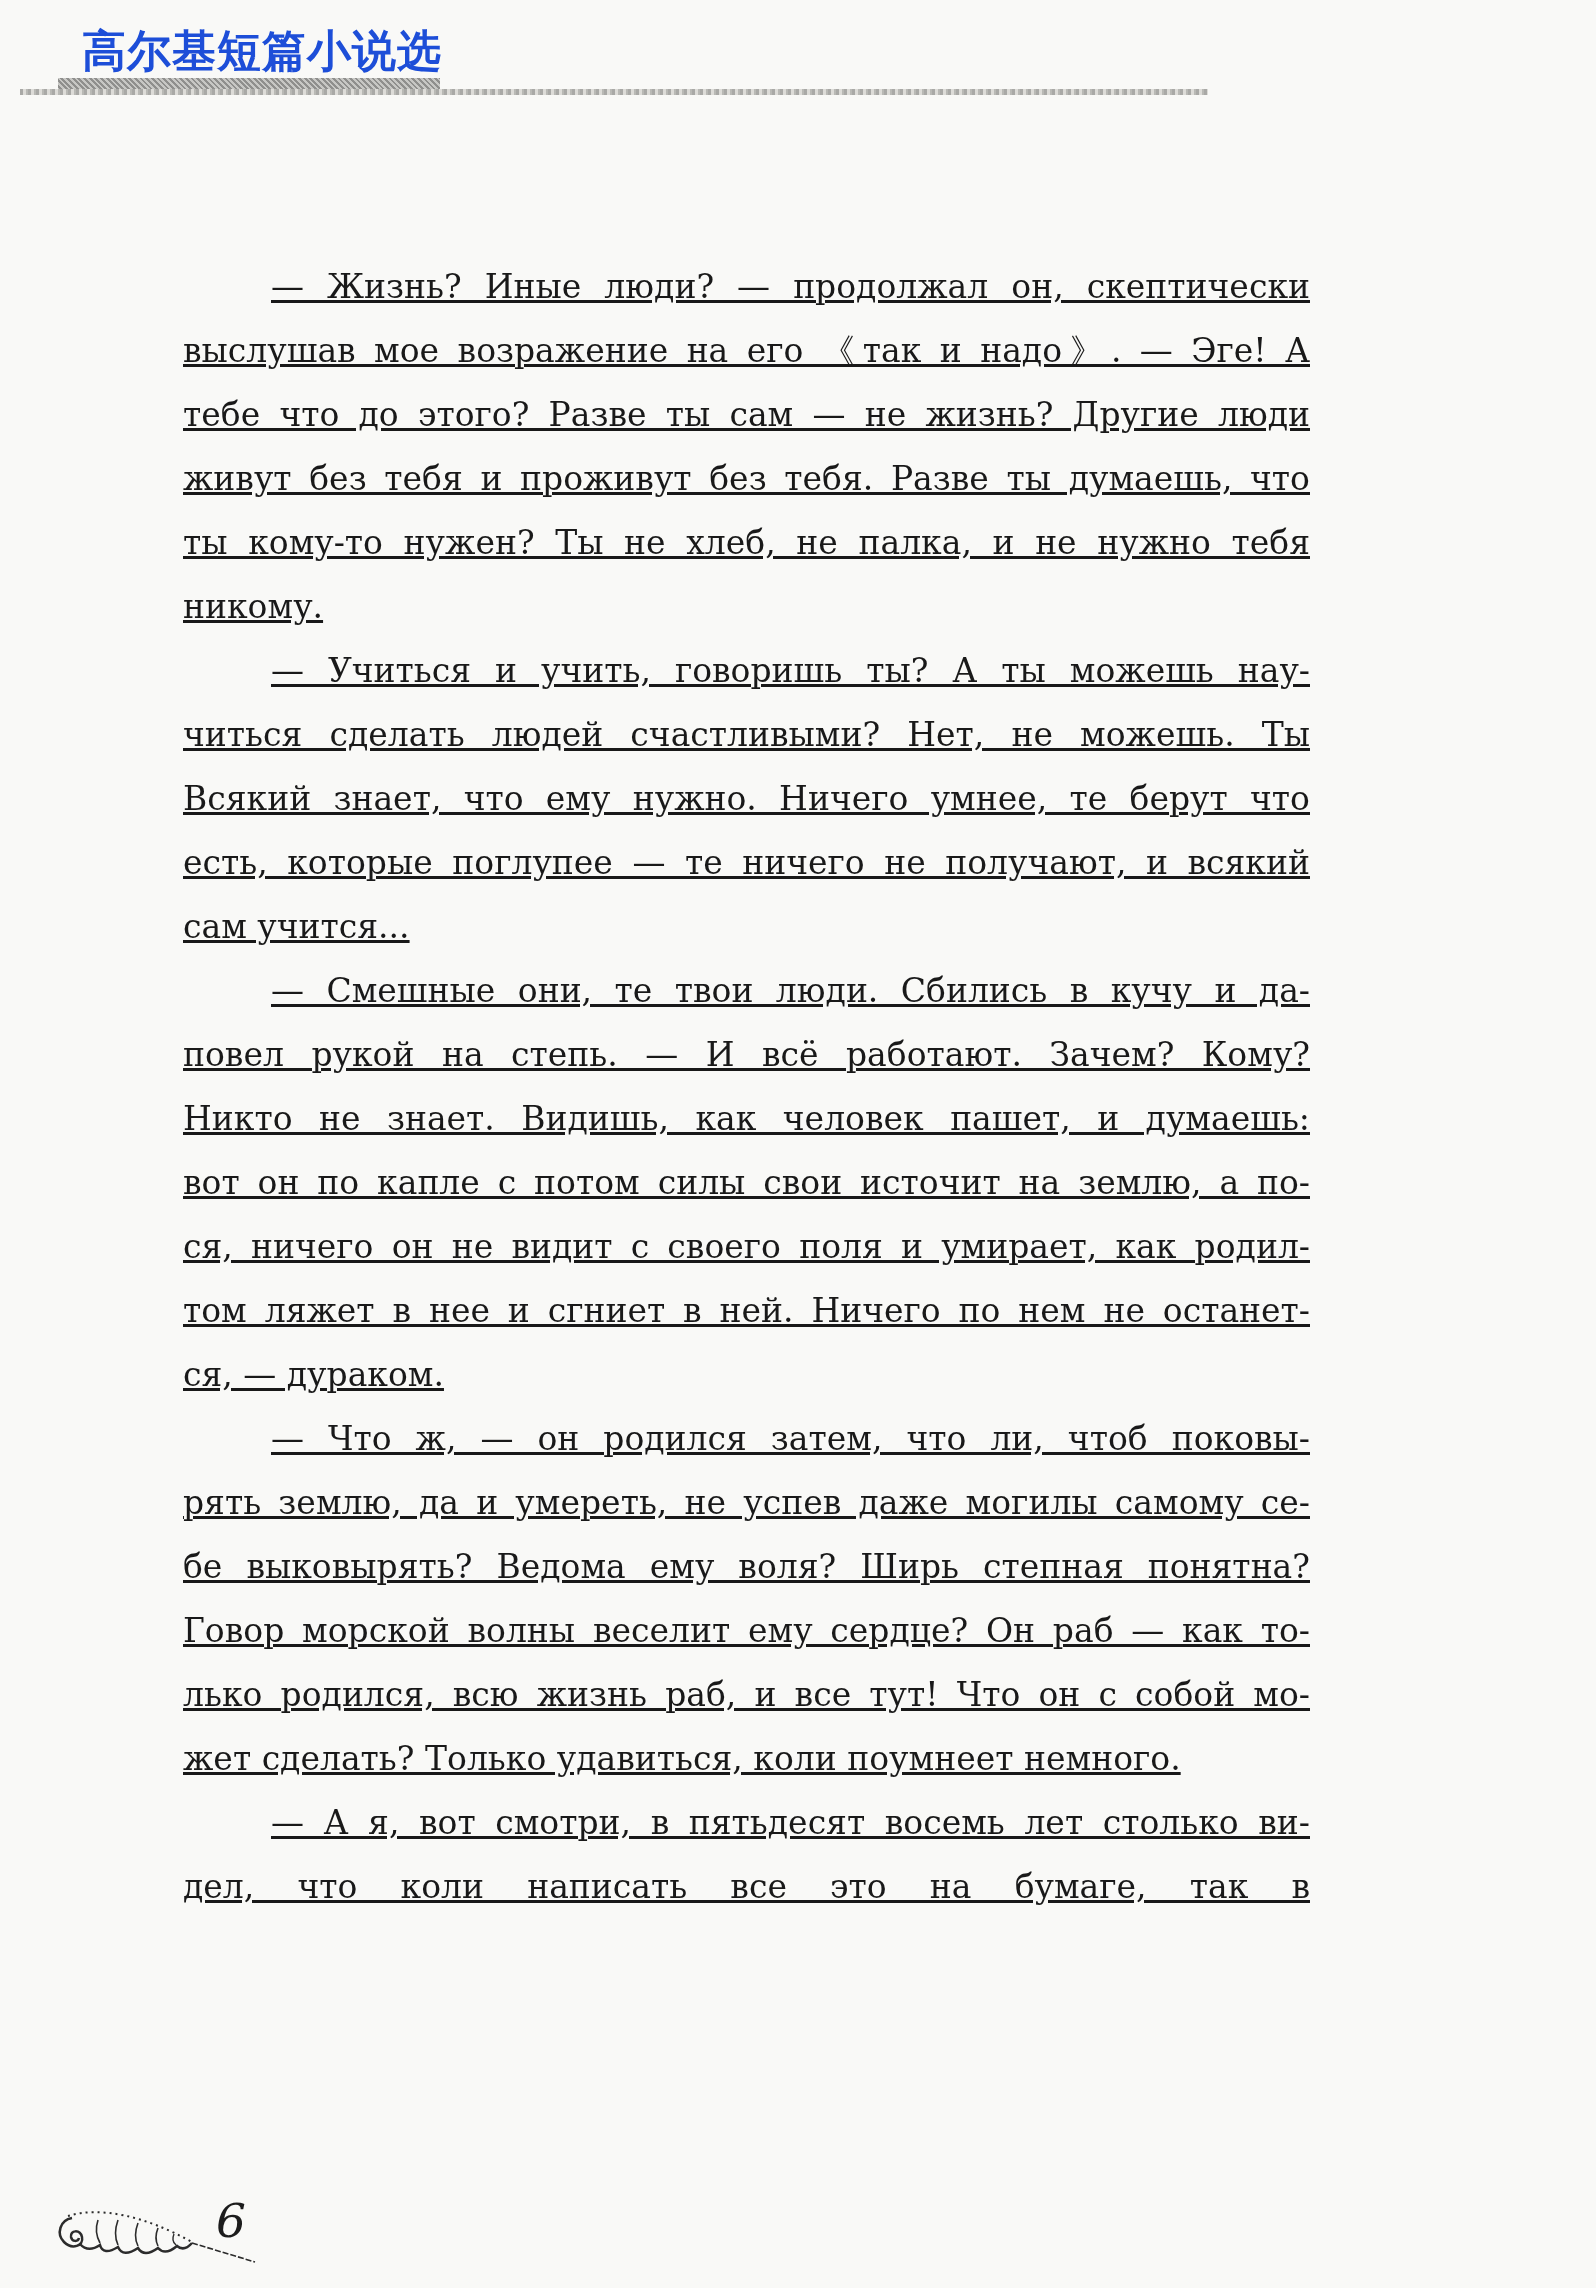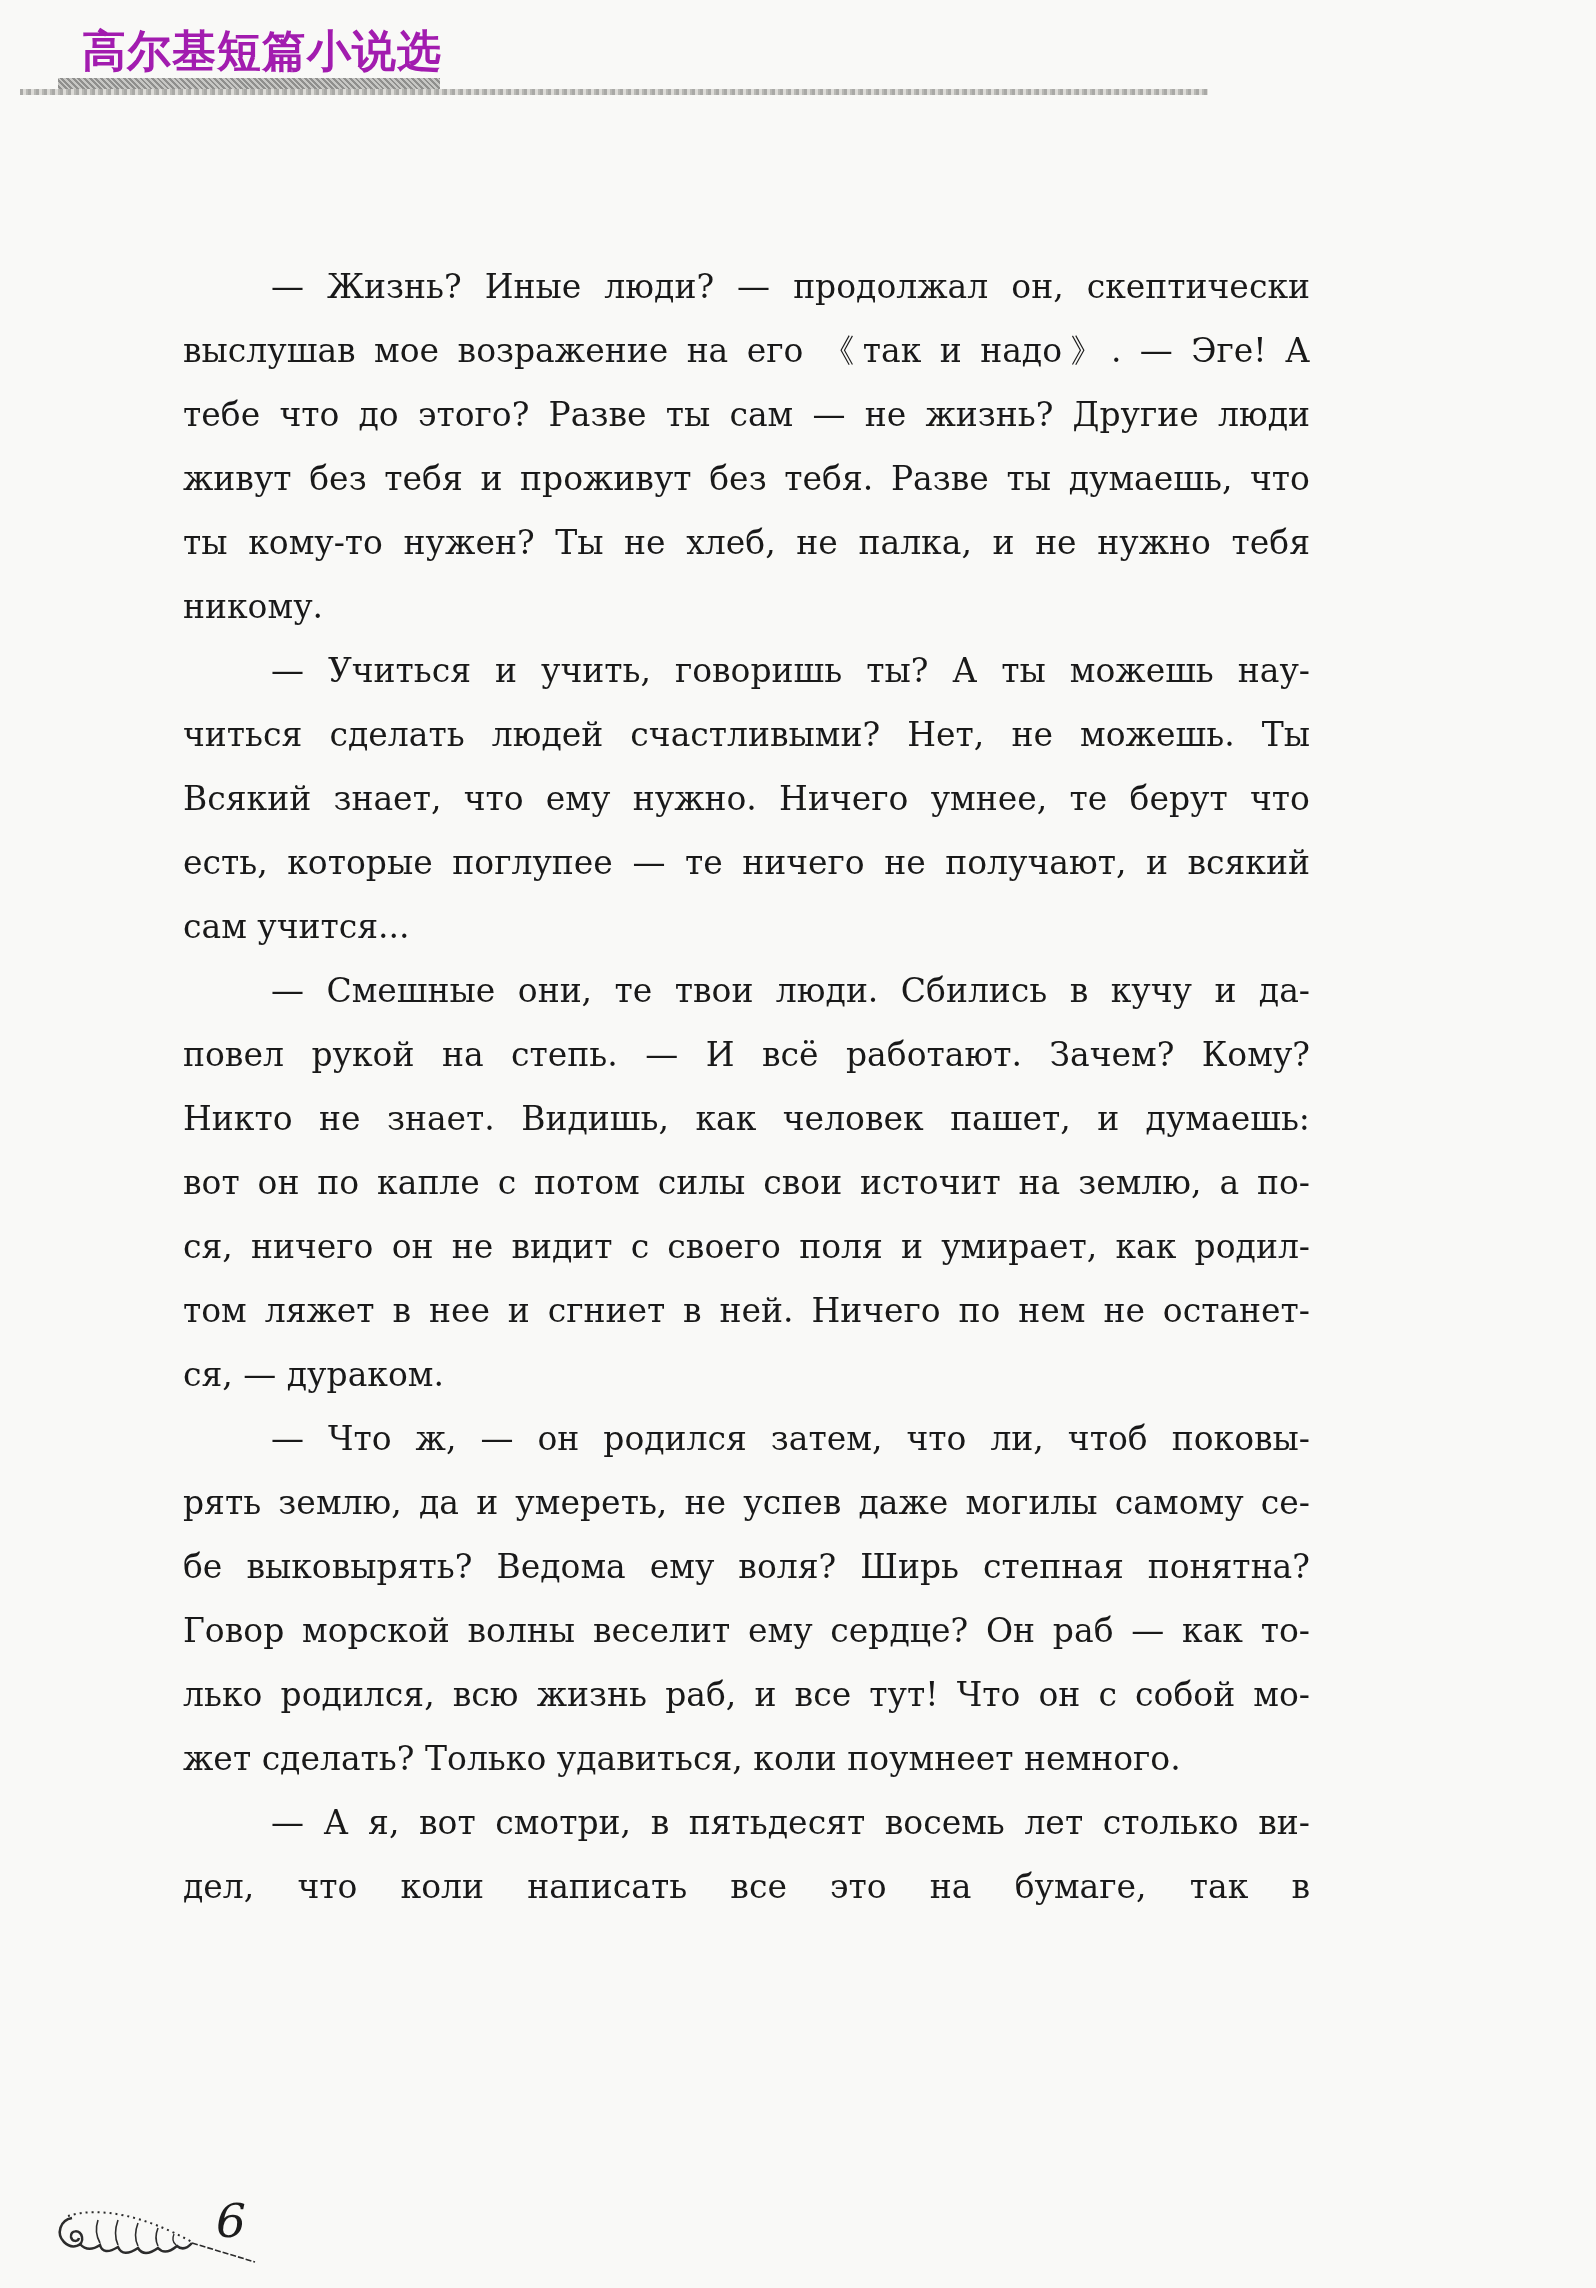--- a/index.html
+++ b/index.html
@@ -20,21 +20,21 @@
   
   .header-title {
     position: absolute;
     left: 82px;
     top: 26px;
     font-family: "DejaVu Sans", sans-serif;
     font-weight: bold;
     font-size: 44px;
     line-height: 50px;
     letter-spacing: 1px;
-    color: #a21caf;
+    color: #1d4ed8;
     white-space: nowrap;
   }
   .header-band {
     position: absolute;
     left: 58px;
     top: 78px;
     width: 382px;
     height: 15px;
     background: repeating-linear-gradient(45deg, #8f8f8d 0 2px, #c7c7c4 2px 4px);
   }
@@ -54,20 +54,21 @@
     width: 1127px;
     font-size: 33px;
     line-height: 64px;
   }
   .text-line {
     height: 64px;
     overflow: hidden;
     text-align: justify;
     text-align-last: justify;
     white-space: normal;
+    text-decoration: underline;
   }
   .text-line.indent { text-indent: 88px; }
   .text-line.no-stretch { text-align-last: left; }
   
   .footer-ornament {
     position: absolute;
     left: 50px;
     top: 2190px;
     width: 212px;
     height: 76px;

